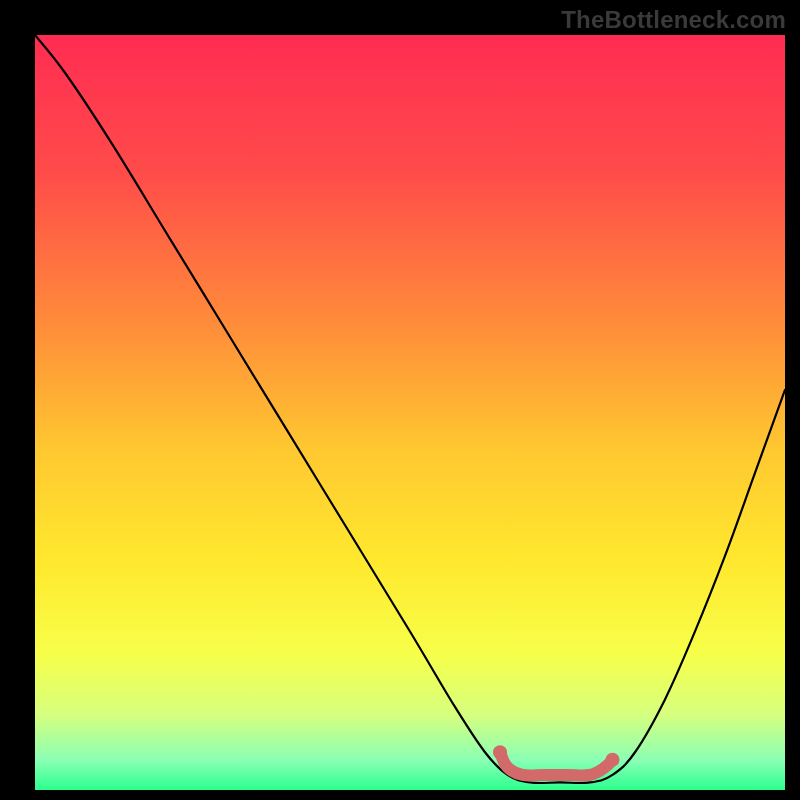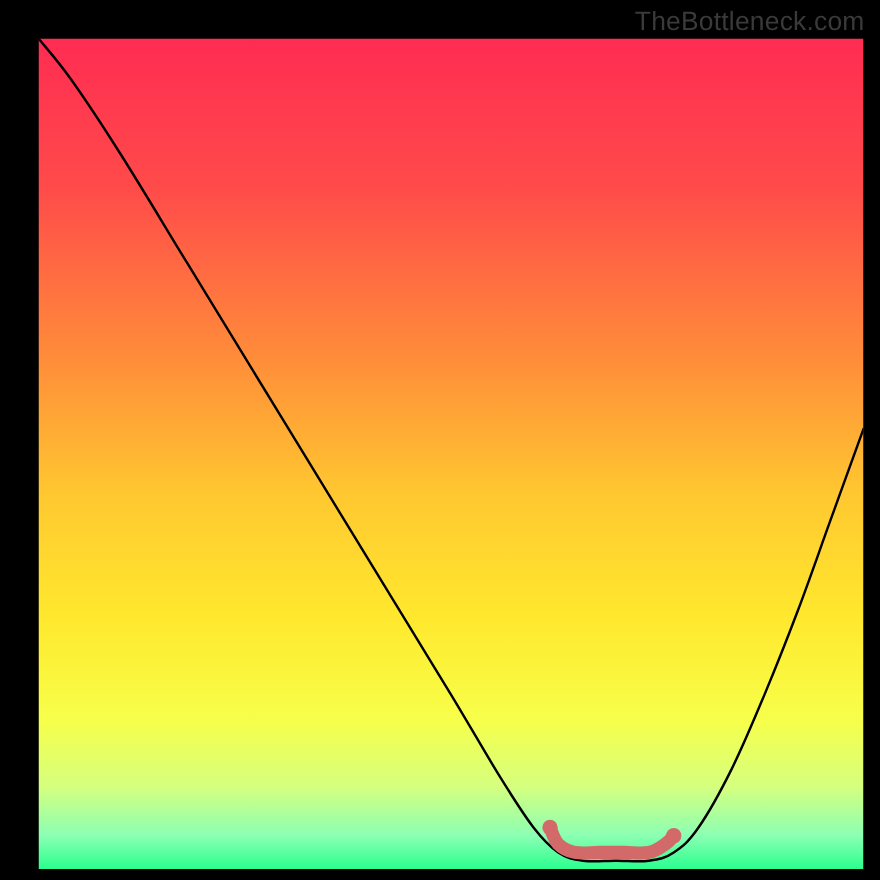--- a/index.html
+++ b/index.html
@@ -18,21 +18,21 @@
     width: 750px;
     height: 755px;
     background: #000;
   }
   .watermark {
     position: absolute;
     top: 6px;
     right: 14px;
     color: #3a3a3a;
     font-size: 24px;
-    font-weight: 400;
+    font-weight: 700;
     letter-spacing: 0.2px;
     z-index: 10;
   }
   svg { display: block; }
 </style>
 </head>
 <body>
 
 <div class="watermark">TheBottleneck.com</div>
 

